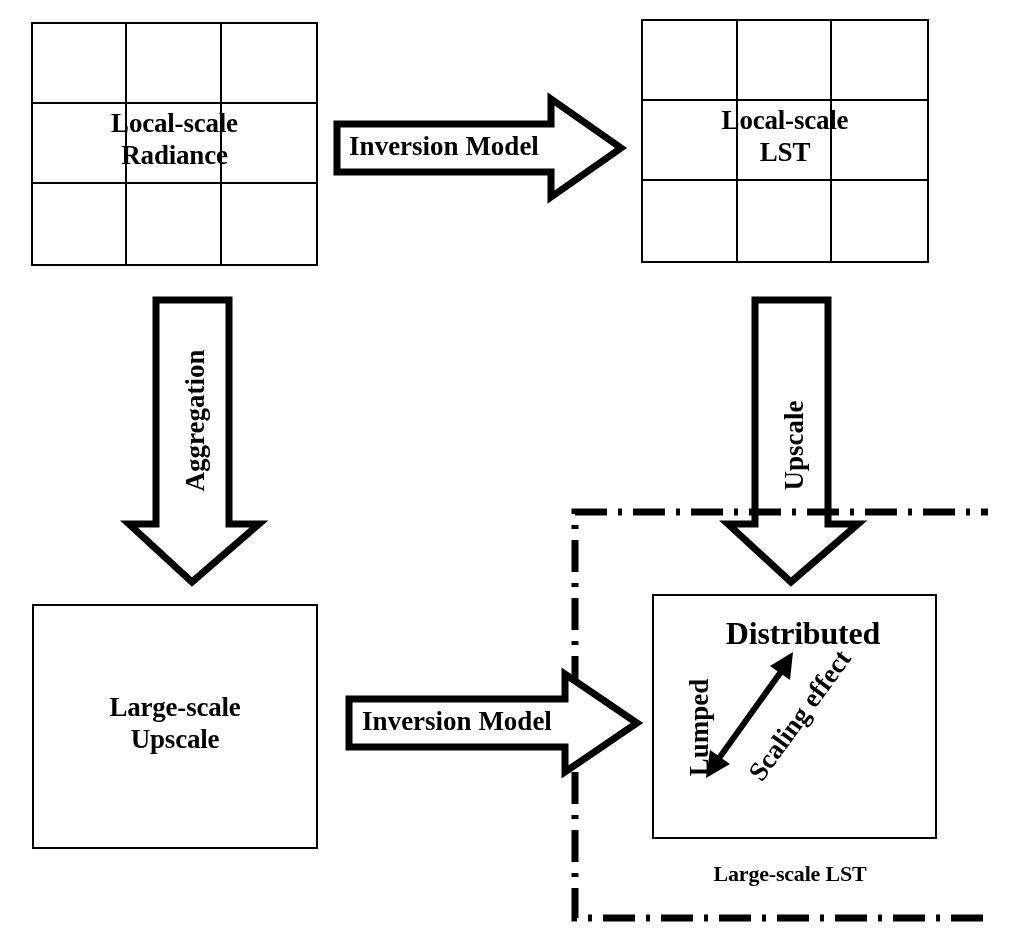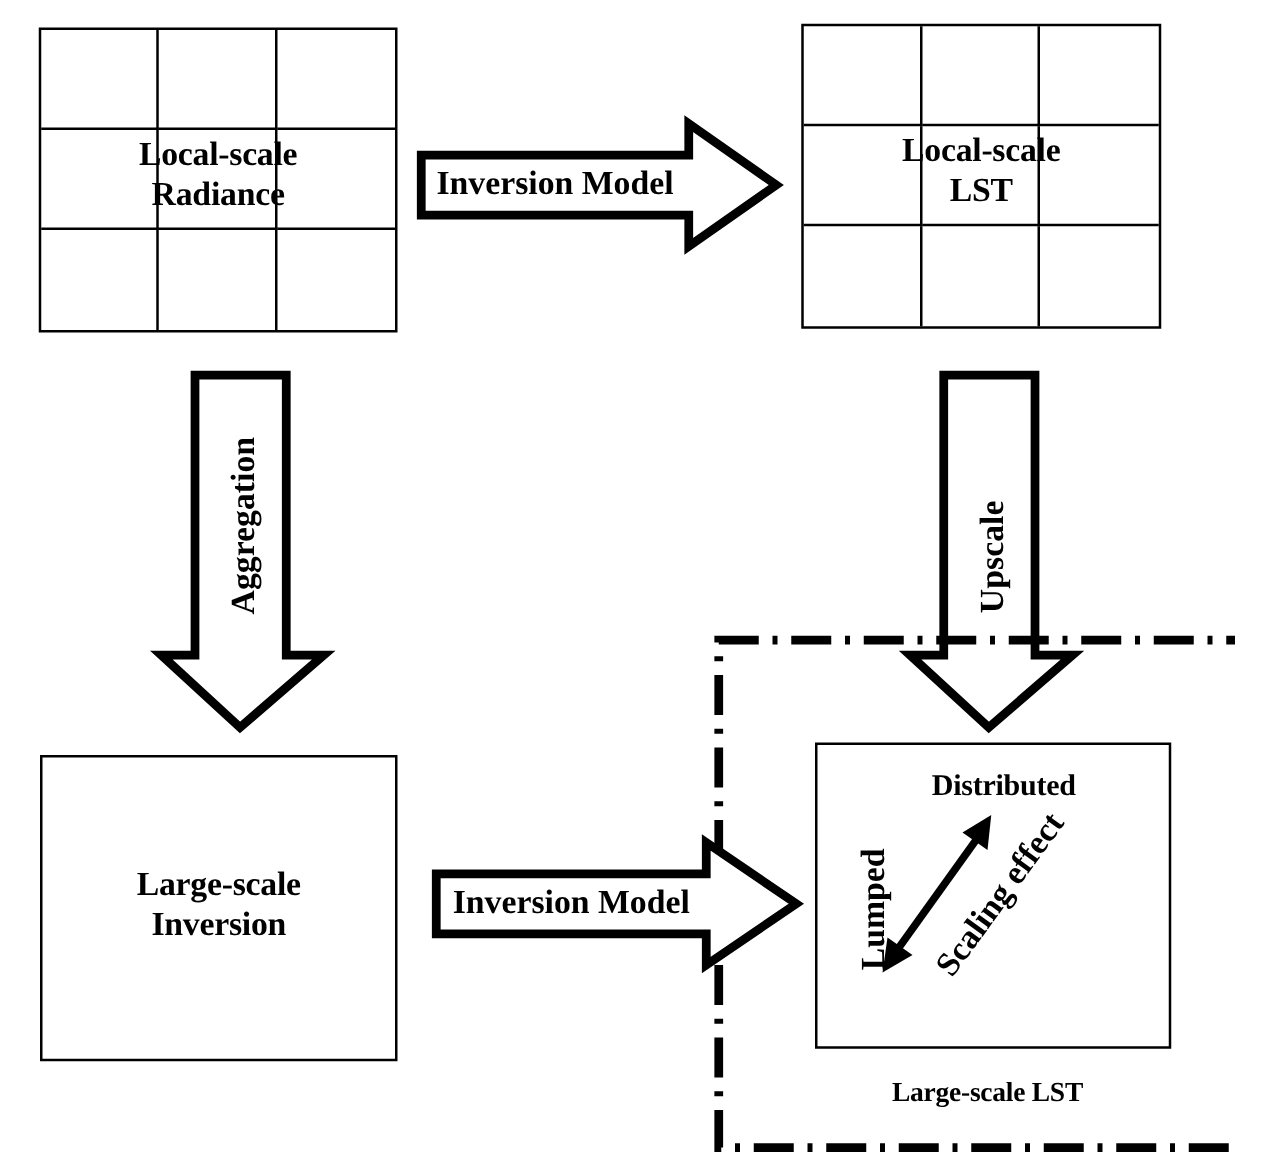--- a/index.html
+++ b/index.html
@@ -144,30 +144,30 @@
     <polygon class="arrow-shape" points="31,4 104,4 104,228 134,228 67,286 4,228 31,228"></polygon>
   </svg>
   <div class="arrow-label rot-ccw" style="left:724px; top:430px; width:140px; font-size:27px;">Upscale</div>
 
   <svg class="dashdot-box" style="left:571px; top:508px;" width="444" height="414" viewBox="0 0 444 414">
     <rect x="4" y="4" width="436" height="406" fill="none" stroke="#000000" stroke-width="7" stroke-dasharray="32 11 4 11"></rect>
   </svg>
 
   <div class="plain-box" style="left:32px; top:604px; width:286px; height:245px;"></div>
   <div class="label onbox" style="left:32px; top:692px; width:286px; font-size:27px;">Large-scale
-Inversion</div>
+Upscale</div>
 
   <svg class="arrow-svg" style="left:345px; top:668px;" width="296" height="110" viewBox="0 0 296 110">
     <polygon class="arrow-shape" points="4,31 220,31 220,6 292,55 220,104 220,79 4,79"></polygon>
   </svg>
   <div class="arrow-label" style="left:345px; top:706px; width:224px; font-size:27px;">Inversion Model</div>
 
   <div class="thin-box" style="left:652px; top:594px; width:285px; height:245px;"></div>
 
-  <div class="label" style="left:678px; top:615px; width:250px; font-size:24px;">Distributed</div>
+  <div class="label" style="left:678px; top:615px; width:250px; font-size:32px;">Distributed</div>
 
   <div class="arrow-label rot-ccw" style="left:614px; top:712px; width:170px; font-size:27px;">Lumped</div>
 
   <svg class="arrow-svg" style="left:690px; top:640px;" width="120" height="150" viewBox="0 0 120 150">
     <line class="thin-arrow-line" x1="22" y1="128" x2="98" y2="22"></line>
     <polygon class="thin-arrow-head" points="103,12 100,40 80,26"></polygon>
     <polygon class="thin-arrow-head" points="16,138 20,110 40,124"></polygon>
   </svg>
 
   <div class="arrow-label" style="left:700px; top:700px; width:200px; font-size:27px; transform:rotate(-54deg); transform-origin:50% 50%;">Scaling effect</div>

